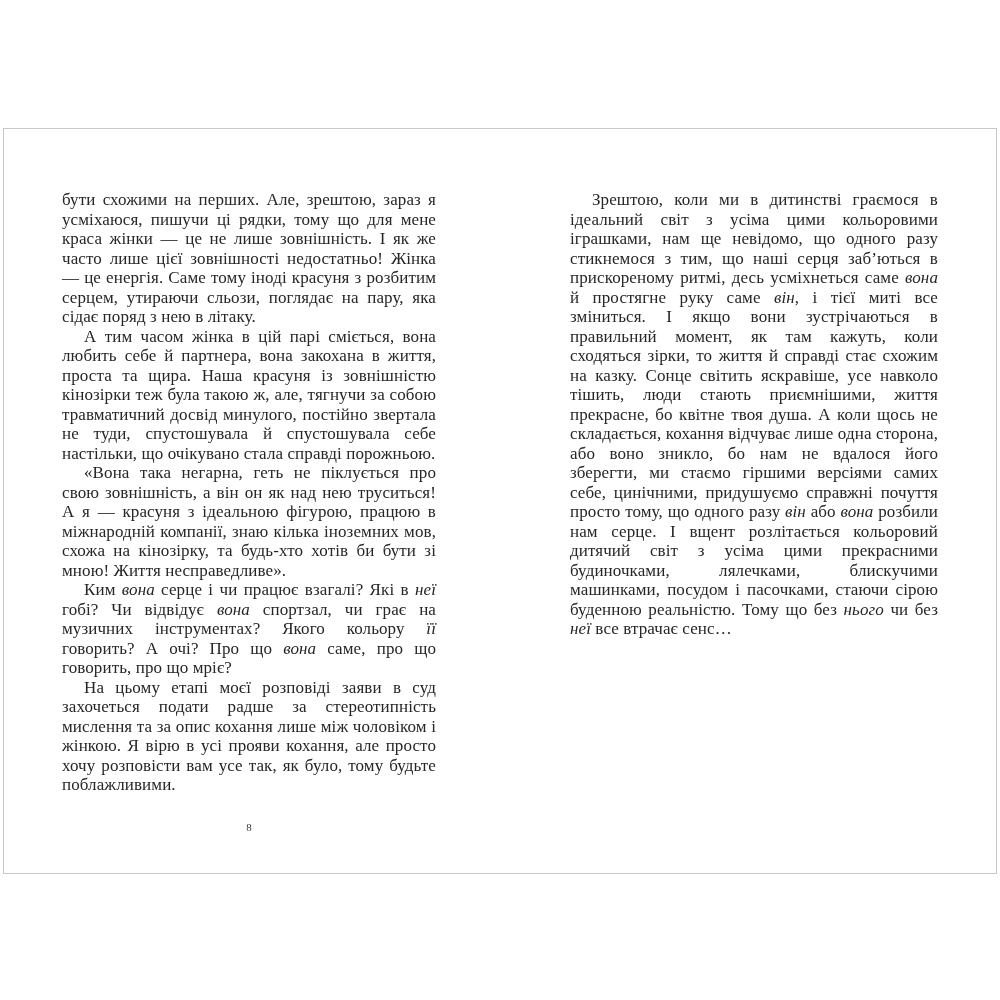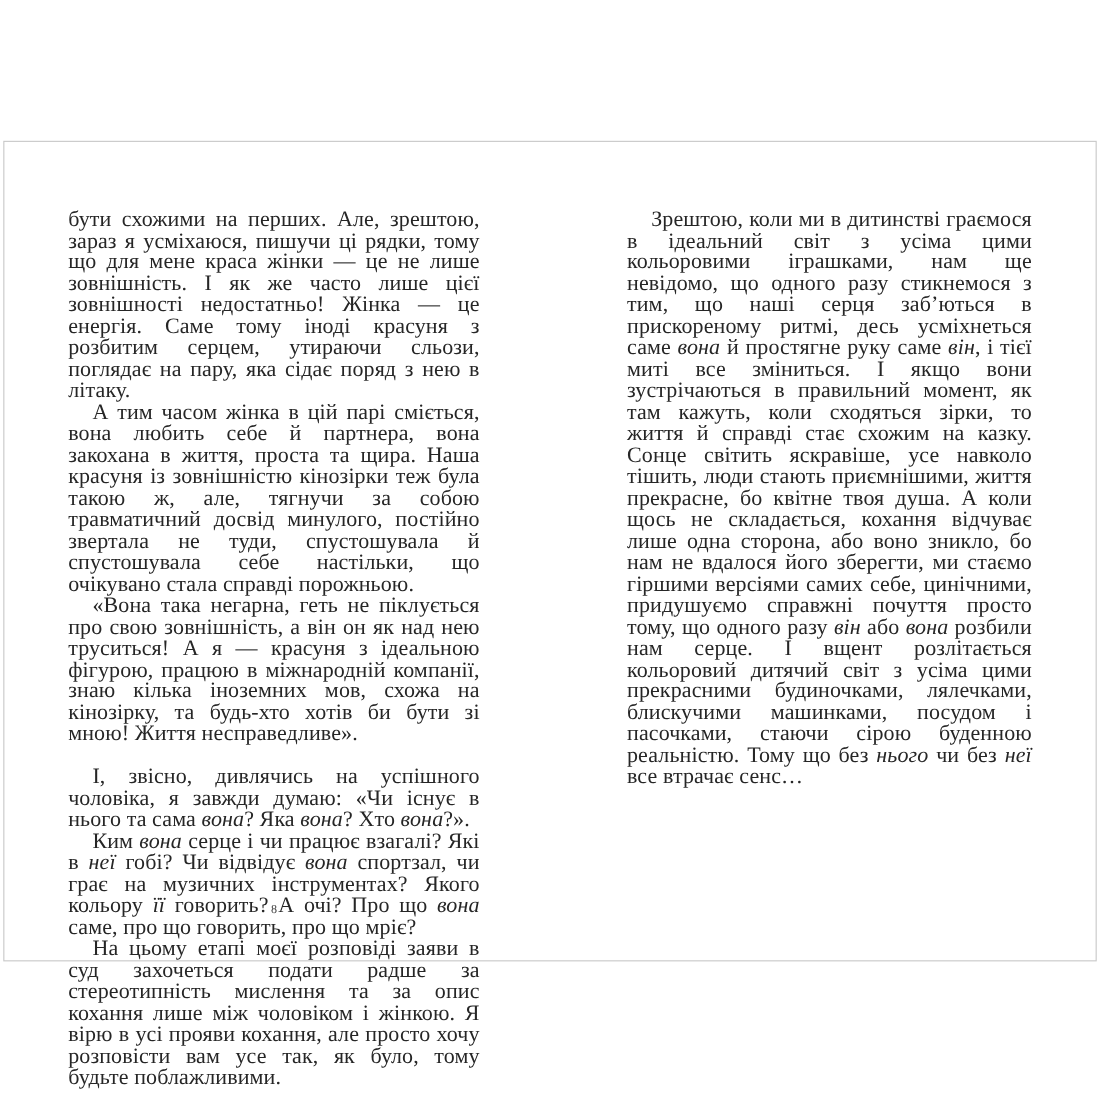--- a/index.html
+++ b/index.html
@@ -23,21 +23,21 @@
     top: 128px;
     width: 992px;
     height: 744px;
     background: #ffffff;
     border: 1px solid #c7c7c7;
   }
   .page-column {
     position: absolute;
     top: 61px;
     color: #262626;
-    font-size: 20px;
+    font-size: 17px;
     line-height: 19.5px;
     text-align: justify;
   }
   .page-column.left {
     left: 58px;
     width: 374px;
   }
   .page-column.right {
     left: 566px;
     width: 368px;
@@ -62,21 +62,20 @@
 </style>
 </head>
 <body>
 
 <div class="canvas">
   <div class="spread">
     <div class="page-column left">
         <p class="para"><span>бути схожими на перших. Але, зрештою, зараз я усміхаюся, пишучи ці рядки, тому що для мене краса жінки — це не лише зовнішність. І як же часто лише цієї зовнішності недостатньо! Жінка — це енергія. Саме тому іноді красуня з розбитим серцем, утираючи сльози, поглядає на пару, яка сідає поряд з нею в літаку.</span></p>
         <p class="para indent"><span>А тим часом жінка в цій парі сміється, вона любить себе й партнера, вона закохана в життя, проста та щира. Наша красуня із зовнішністю кінозірки теж була такою ж, але, тягнучи за собою травматичний досвід минулого, постійно звертала не туди, спустошувала й спустошувала себе настільки, що очікувано стала справді порожньою.</span></p>
         <p class="para indent"><span>«Вона така негарна, геть не піклується про свою зовнішність, а він он як над нею труситься! А я — красуня з ідеальною фігурою, працюю в міжнародній компанії, знаю кілька іноземних мов, схожа на кінозірку, та будь-хто хотів би бути зі мною! Життя несправедливе».</span></p>
-        <p class="para indent gap"><span>І, звісно, дивлячись на успішного чоловіка, я завжди думаю: «Чи існує в нього та сама </span><em>вона</em><span>? Яка </span><em>вона</em><span>? Хто </span><em>вона</em><span>?».</span></p>
         <p class="para indent"><span>Ким </span><em>вона</em><span> серце і чи працює взагалі? Які в </span><em>неї</em><span> гобі? Чи відвідує </span><em>вона</em><span> спортзал, чи грає на музичних інструментах? Якого кольору </span><em>її</em><span> говорить? А очі? Про що </span><em>вона</em><span> саме, про що говорить, про що мріє?</span></p>
         <p class="para indent"><span>На цьому етапі моєї розповіді заяви в суд захочеться подати радше за стереотипність мислення та за опис кохання лише між чоловіком і жінкою. Я вірю в усі прояви кохання, але просто хочу розповісти вам усе так, як було, тому будьте поблажливими.</span></p>
       </div>
     <div class="page-column right">
         <p class="para indent"><span>Зрештою, коли ми в дитинстві граємося в ідеальний світ з усіма цими кольоровими іграшками, нам ще невідомо, що одного разу стикнемося з тим, що наші серця заб’ються в прискореному ритмі, десь усміхнеться саме </span><em>вона</em><span> й простягне руку саме </span><em>він</em><span>, і тієї миті все зміниться. І якщо вони зустрічаються в правильний момент, як там кажуть, коли сходяться зірки, то життя й справді стає схожим на казку. Сонце світить яскравіше, усе навколо тішить, люди стають приємнішими, життя прекрасне, бо квітне твоя душа. А коли щось не складається, кохання відчуває лише одна сторона, або воно зникло, бо нам не вдалося його зберегти, ми стаємо гіршими версіями самих себе, цинічними, придушуємо справжні почуття просто тому, що одного разу </span><em>він</em><span> або </span><em>вона</em><span> розбили нам серце. І вщент розлітається кольоровий дитячий світ з усіма цими прекрасними будиночками, лялечками, блискучими машинками, посудом і пасочками, стаючи сірою буденною реальністю. Тому що без </span><em>нього</em><span> чи без </span><em>неї</em><span> все втрачає сенс…</span></p>
       </div>
     <div class="page-number">8</div>
   </div>
 </div>
 

